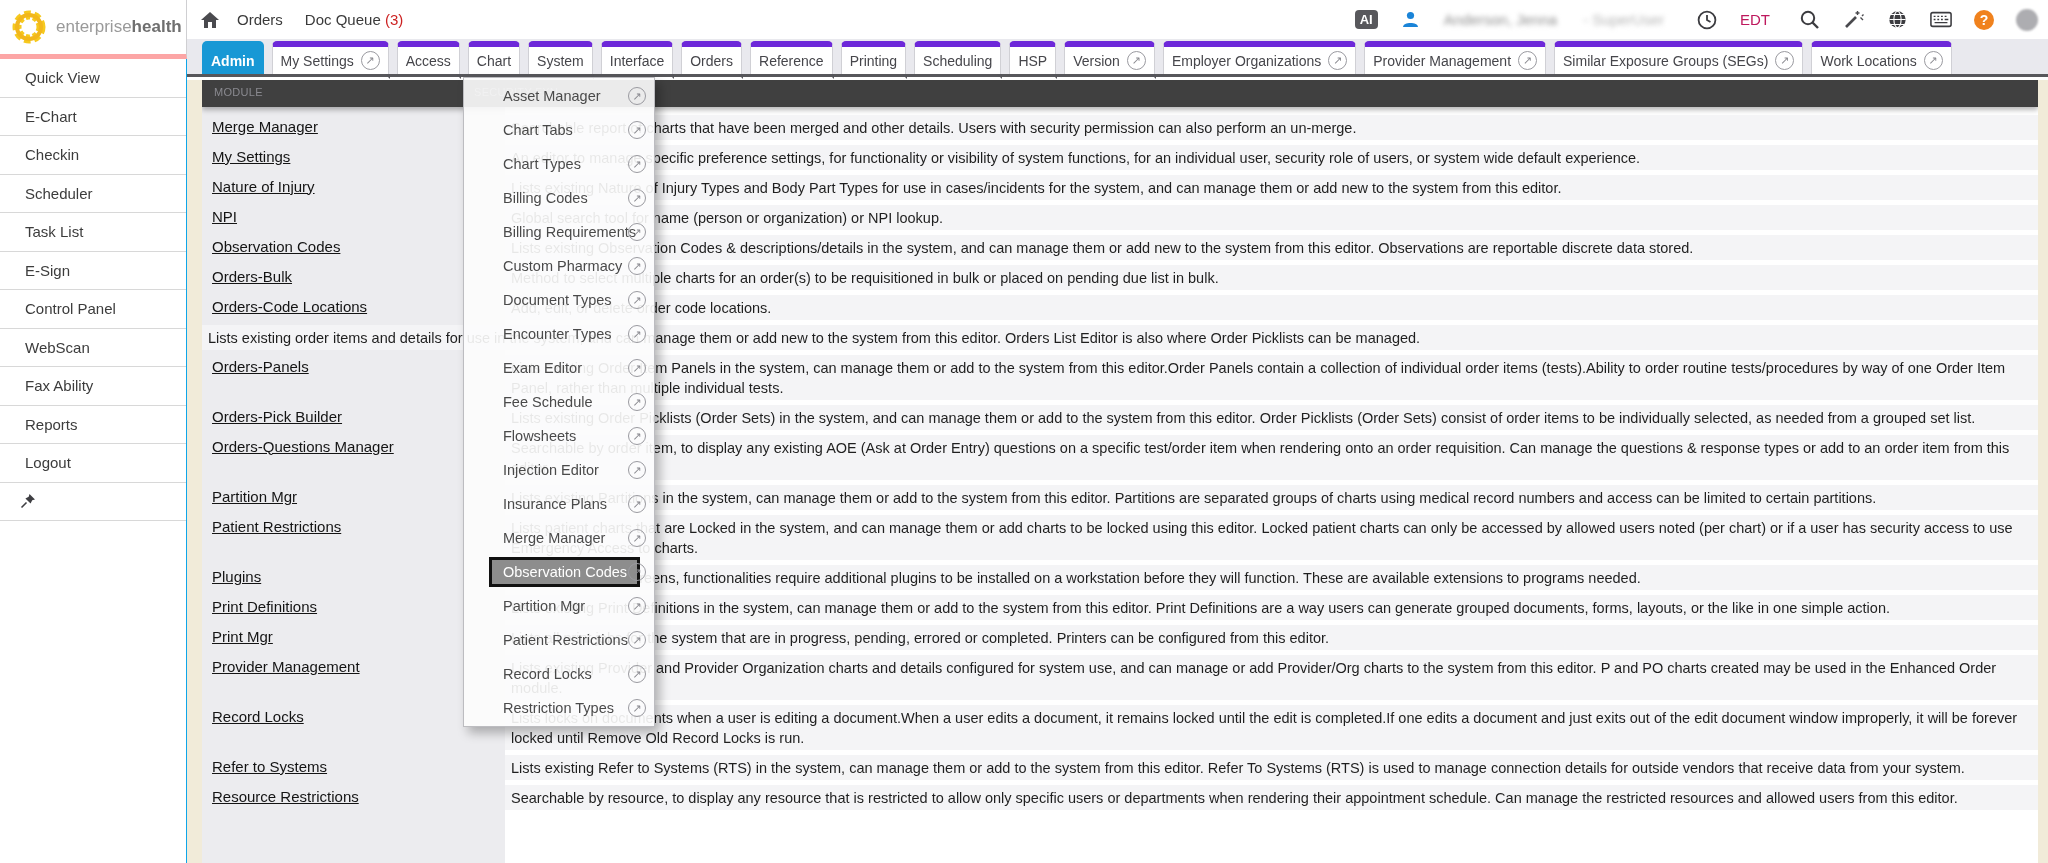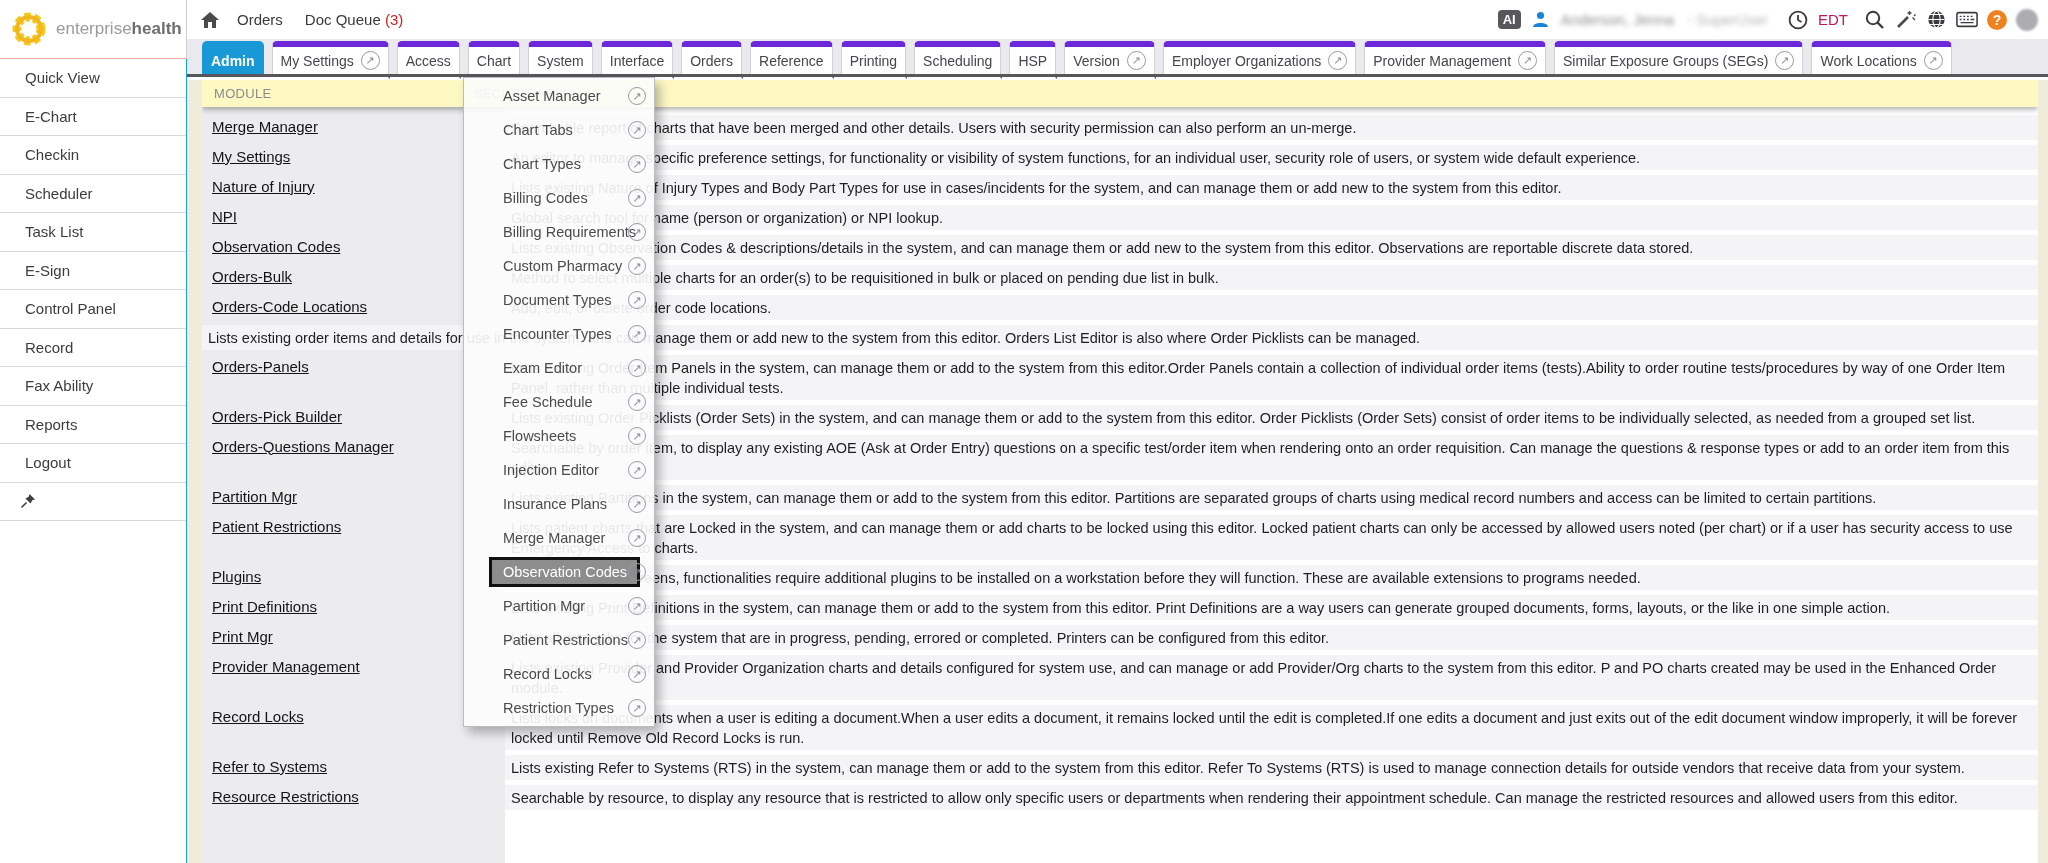--- a/index.html
+++ b/index.html
@@ -2,33 +2,33 @@
 <html><head>
 <meta charset="utf-8">
 <style>
   * { margin:0; padding:0; box-sizing:border-box; }
   html,body { width:2048px; height:863px; overflow:hidden; background:#fff;
     font-family:"Liberation Sans", sans-serif; }
   .app { position:relative; width:2048px; height:863px; }
 
   
   .logo-block { position:absolute; left:0; top:0; width:187px; height:59px;
-    background:#fff; border-right:1px solid #cfcfd2; border-bottom:1px solid #fca5a5;
+    background:#fff; border-right:1px solid #cfcfd2; border-bottom:5px solid #fca5a5;
     display:flex; align-items:center; padding-left:8px; z-index:5; }
   .logo-text { font-size:17px; color:#9a9a9a; margin-left:6px; letter-spacing:0; }
   .logo-text b { color:#6f6f6f; }
 
   
   .topbar { position:absolute; left:187px; top:0; right:0; height:39px; background:#fff;
     display:flex; align-items:center; padding:0 10px 0 12px; font-size:15px; color:#3a3a3a; }
   .topbar .nav-item { margin-right:22px; cursor:pointer; white-space:nowrap; }
   .topbar .count { color:#cc2222; }
   .tb-icon { width:22px; height:22px; display:inline-flex; align-items:center; justify-content:center; }
   .home { margin-right:16px; }
-  .tb-right { margin-left:auto; display:flex; align-items:center; gap:9px;justify-content:space-between; }
+  .tb-right { margin-left:auto; display:flex; align-items:center; gap:22px;justify-content:space-between; }
   .ai-badge { background:#58585c; color:#fff; font-weight:bold; font-size:13px;
     border-radius:4px; padding:2px 5px; line-height:15px; }
   .blur-name { filter:blur(2.5px); color:#8e8e8e; white-space:nowrap; }
   .blur-role { filter:blur(2.5px); color:#b4b4b4; white-space:nowrap; margin-left:4px; }
   .tz { font-size:15px; color:#be185d; margin-right:6px; }
   .help-circle { width:20px; height:20px; border-radius:50%; background:#f0821e; color:#fff;
     font-weight:bold; font-size:14px; display:flex; align-items:center; justify-content:center; }
   .avatar-circle { width:22px; height:22px; border-radius:50%; background:#adadb1; filter:blur(1px); }
 
   
@@ -50,22 +50,22 @@
     border-right:1px solid #0ea5e9; z-index:5; }
   .side-item { height:38.5px; line-height:38.5px; padding-left:25px; font-size:15px; color:#3c3c3c;
     border-bottom:1px solid #d8d8d8; cursor:pointer; }
   .pin-row { height:38px; display:flex; align-items:center; padding-left:20px;
     border-bottom:1px solid #d8d8d8; }
 
   
   .content { position:absolute; left:187px; top:80px; right:0; bottom:0; background:#f1ebd9; }
   .inner { position:absolute; left:15px; right:10px; top:0; bottom:0; background:#fff; overflow:hidden; }
   .modcol-bg { position:absolute; left:0; top:0; width:303px; bottom:0; background:#ececef; }
-  .hdr { position:relative; height:27px; background:#fef9c3; box-shadow:0 3px 5px rgba(0,0,0,.28);
-    font-size:13px; color:#8a8a90; letter-spacing:.3px; }
+  .hdr { position:relative; height:27px; background:#404040; box-shadow:0 3px 5px rgba(0,0,0,.28);
+    font-size:11px; color:#8a8a90; letter-spacing:.3px; }
   .hdr .h1 { position:absolute; left:12px; top:6px; }
   .hdr .h2 { position:absolute; left:272px; top:6px; }
   .rows { position:relative; margin-top:8px; }
   .trow { display:flex; margin-bottom:5px; }
   .trow .mod { width:303px; flex:none; padding:2.5px 10px; }
   .trow .mod a { color:#141414; font-size:15px; text-decoration:underline; cursor:pointer; }
   .trow .desc { flex:1; background:#f4f4f6; padding:2.5px 10px 2.5px 6px; font-size:14.5px;
     line-height:20px; color:#1f1f1f; }
 
   
@@ -239,21 +239,21 @@
   <div class="sidebar">
     <div>
 
     <div class="side-item">Quick View</div>
         <div class="side-item">E-Chart</div>
         <div class="side-item">Checkin</div>
         <div class="side-item">Scheduler</div>
         <div class="side-item">Task List</div>
         <div class="side-item">E-Sign</div>
         <div class="side-item">Control Panel</div>
-        <div class="side-item">Record</div>
+        <div class="side-item">WebScan</div>
         <div class="side-item">Fax Ability</div>
         <div class="side-item">Reports</div>
         <div class="side-item">Logout</div>
       </div>
     <div class="pin-row">
       <span>
         <svg width="16" height="16" viewBox="0 0 16 16">
             <path d="M9.5 1 L15 6.5 L12.2 7.3 L10.6 10.6 L5.4 5.4 L8.7 3.8 Z" fill="#3f3f43"></path>
             <path d="M6.5 9.5 L1.5 14.5" stroke="#3f3f43" stroke-width="1.6"></path>
           </svg>

